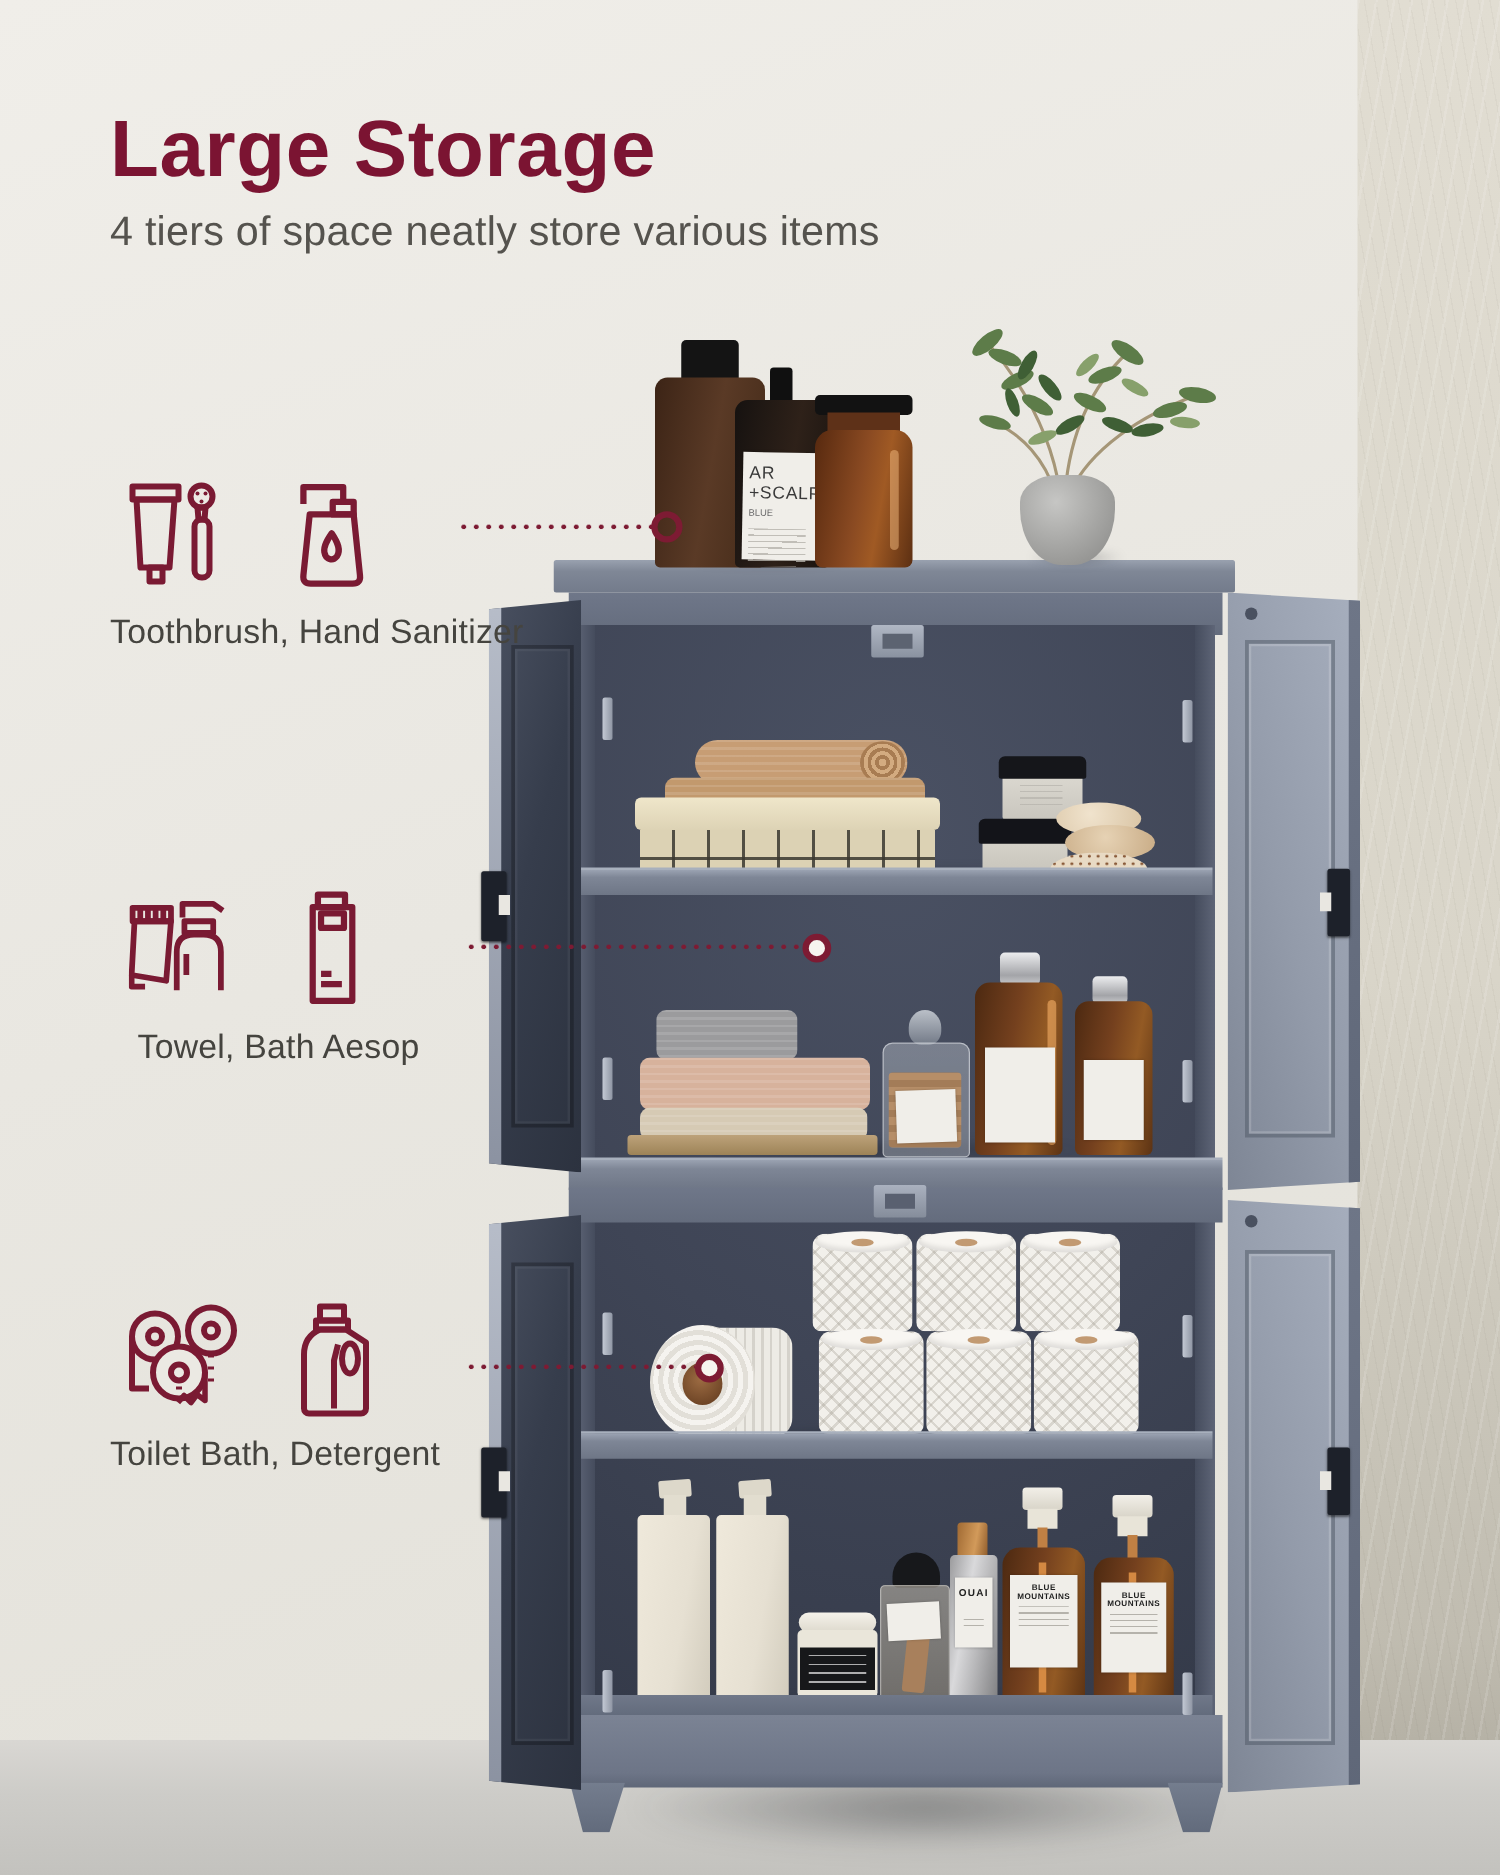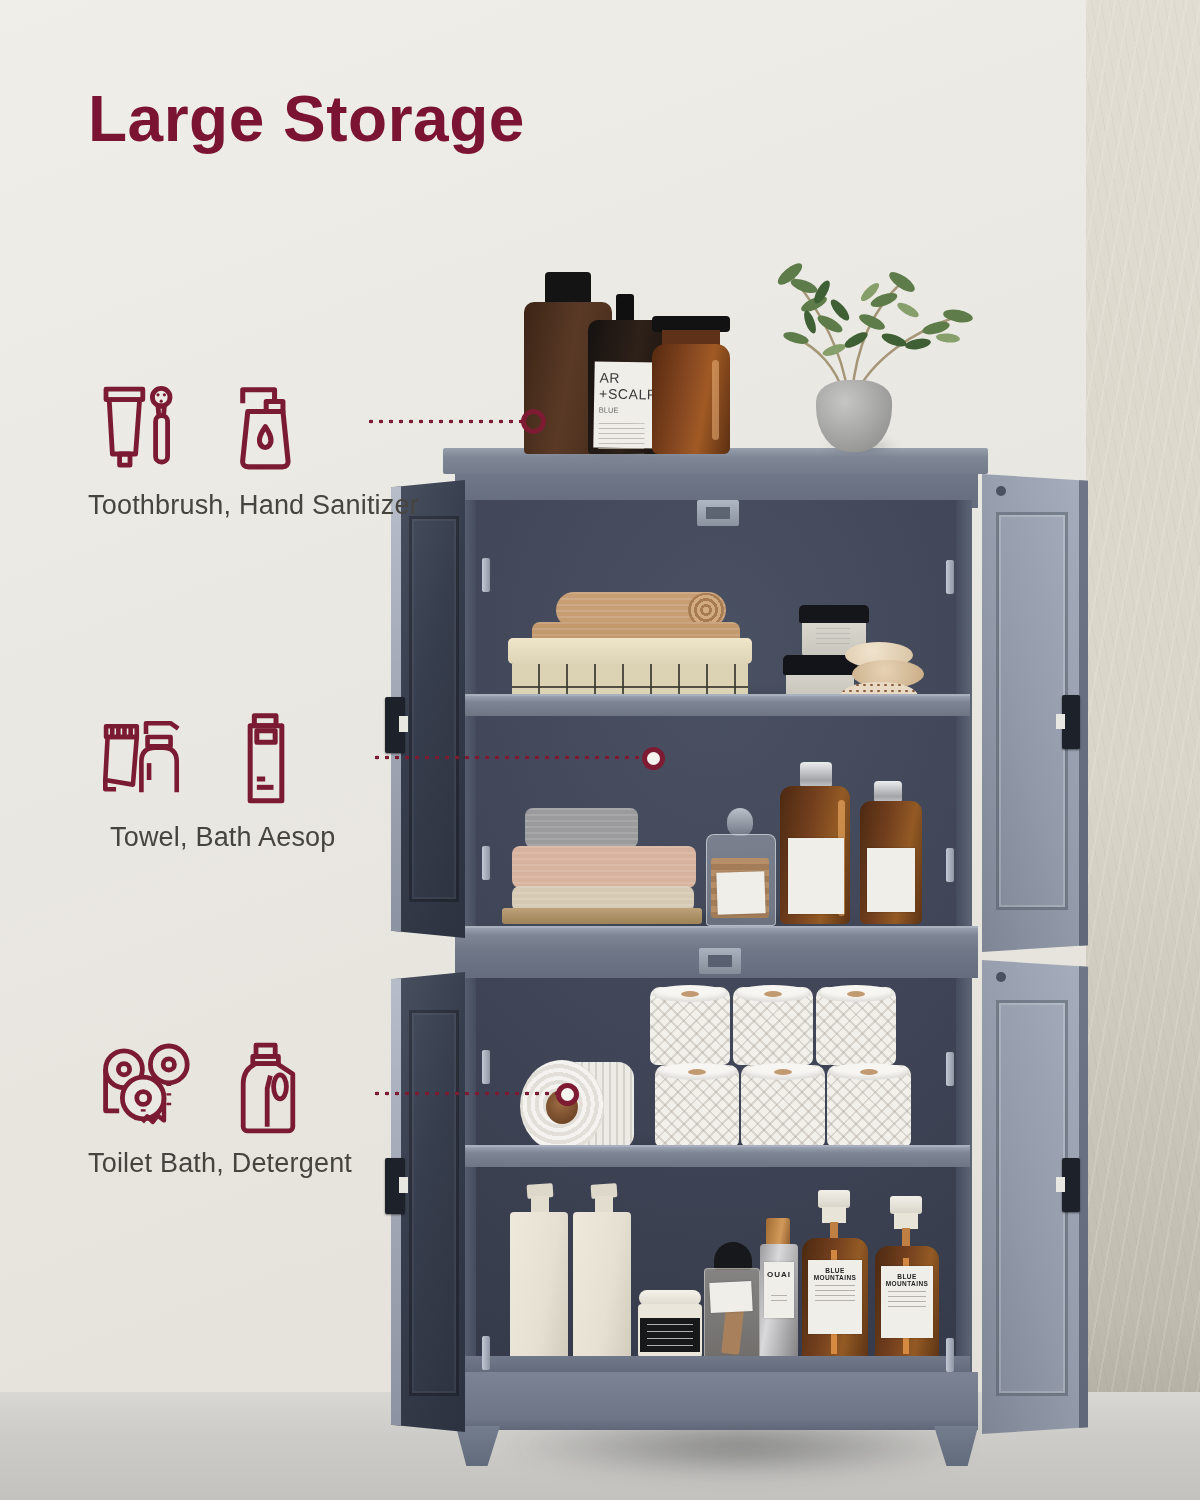--- a/index.html
+++ b/index.html
@@ -279,20 +279,21 @@
       <ellipse cx="156" cy="58" rx="12" ry="4.5" transform="rotate(30 156 58)"></ellipse>
       <ellipse cx="196" cy="86" rx="12" ry="4.5" transform="rotate(5 196 86)"></ellipse>
       <ellipse cx="82" cy="98" rx="12" ry="4.5" transform="rotate(-20 82 98)"></ellipse>
     </g>
   </svg>
   <div class="abs" style="left:816px;top:380px;width:76px;height:72px;
               border-radius:40% 40% 44% 44% / 30% 30% 62% 62%;
               background:radial-gradient(circle at 38% 30%,#c6c6c4,#9a9a98 70%,#878785);"></div>
 
   <div class="abs title" style="left:88px;top:82px;">Large Storage</div>
+  <div class="abs subtitle" style="left:88px;top:166px;">4 tiers of space neatly store various items</div>
 
   <svg class="abs" style="left:102px;top:384px;" width="76" height="92" viewBox="0 0 95 112" fill="none" stroke="#7a1a33" stroke-width="6" stroke-linejoin="round">
       <rect x="5" y="5" width="46" height="13"></rect>
       <path d="M9 18 L47 18 L42 86 L13 86 Z"></path>
       <rect x="22" y="86" width="13" height="14"></rect>
       <circle cx="74" cy="15" r="11"></circle>
       <circle cx="70" cy="12" r="2" fill="#7a1a33" stroke="none"></circle>
       <circle cx="78" cy="12" r="2" fill="#7a1a33" stroke="none"></circle>
       <circle cx="74" cy="20" r="2" fill="#7a1a33" stroke="none"></circle>
       <path d="M70 26 L78 26 L77 38 L71 38 Z"></path>

